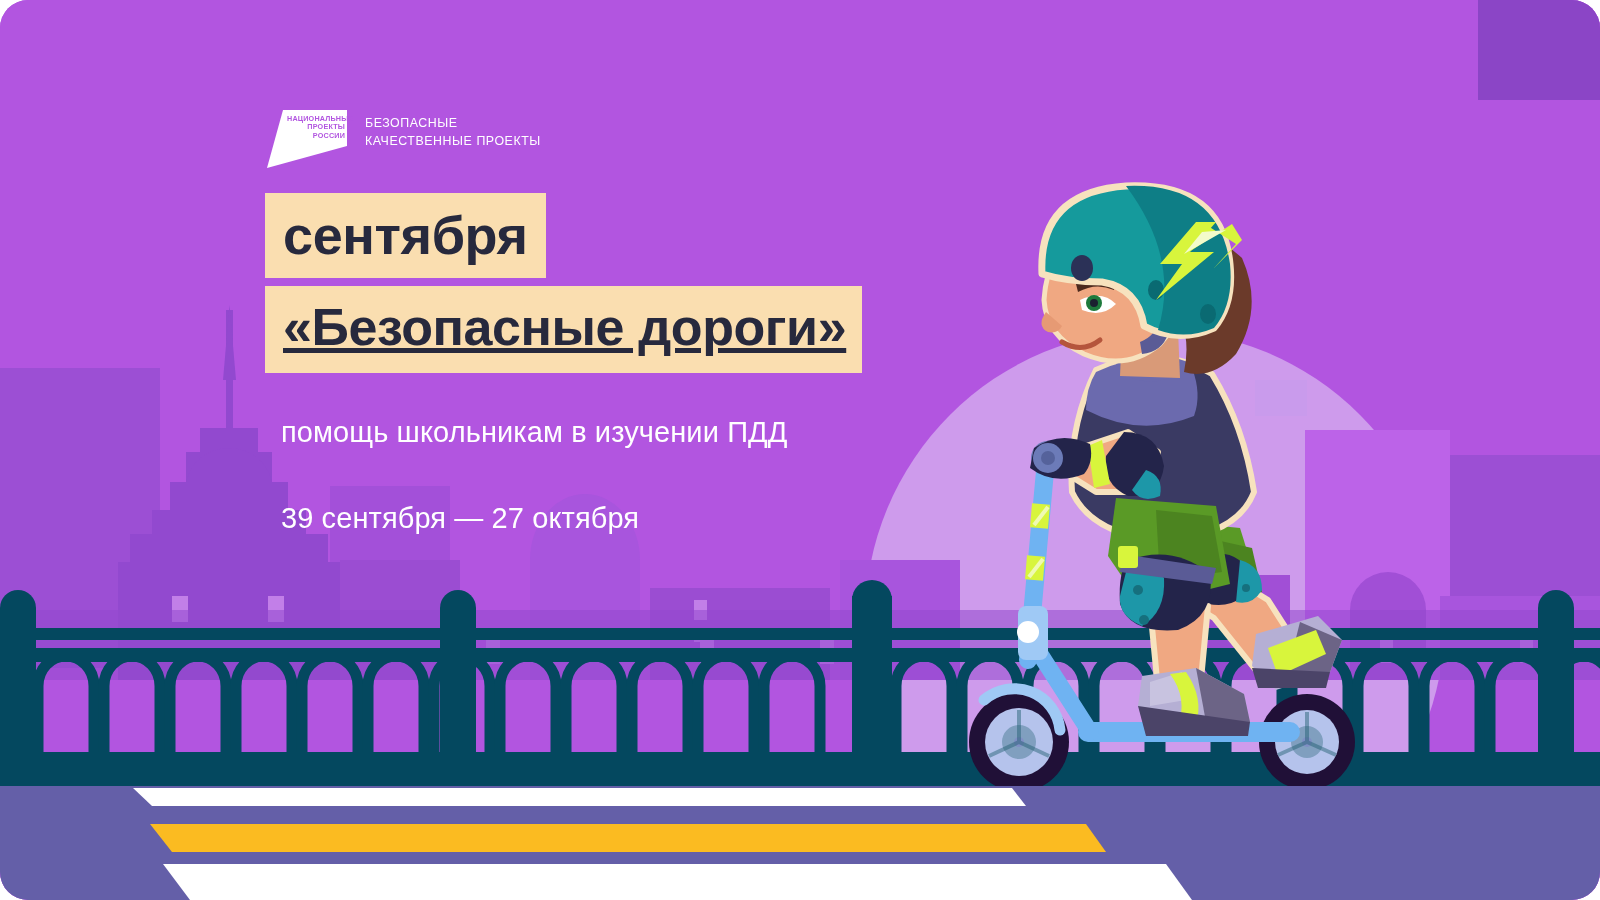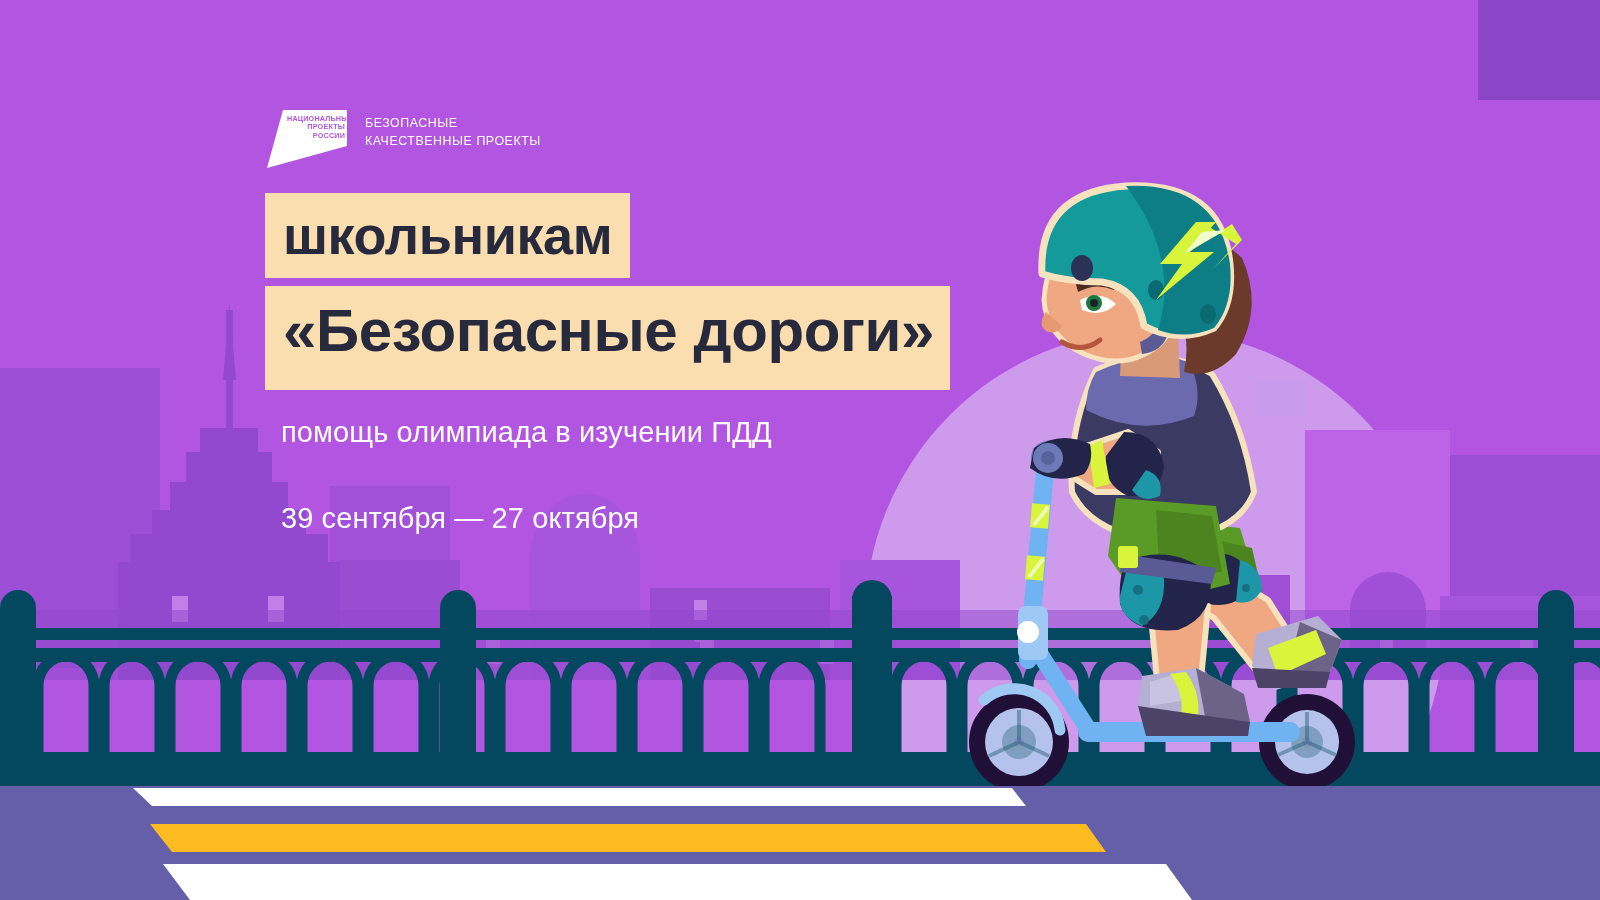--- a/index.html
+++ b/index.html
@@ -1,19 +1,20 @@
 <!DOCTYPE html>
 <html><head>
 <meta charset="utf-8">
 <style>
   html,body{margin:0;padding:0;background:#fff;}
   body{font-family:"Liberation Sans","DejaVu Sans",sans-serif;}
   .banner{
     position:relative;width:1600px;height:900px;overflow:hidden;
     background:#B255E0;
+    border-radius:28px;
   }
   svg.scene{position:absolute;left:0;top:0;width:1600px;height:900px;display:block;}
 
   
   .logo-block{
     position:absolute;left:265px;top:110px;
     display:flex;align-items:flex-start;gap:18px;
   }
   .logo-flag{position:relative;width:82px;height:58px;}
   .logo-flag svg{display:block;width:82px;height:58px;}
@@ -29,21 +30,21 @@
   }
 
   
   .headline{position:absolute;left:265px;top:193px;}
   .hl-row{display:block;}
   .hl{
     display:inline-block;background:#FADEB0;color:#27293D;
     font-weight:700;letter-spacing:-0.4px;
   }
   .hl-1{font-size:54px;line-height:1.0;padding:15px 18px 16px 18px;}
-  .hl-2{font-size:60px;line-height:1.0;padding:15px 16px 29px 18px;margin-top:8px;}
+  .hl-2{font-size:52px;line-height:1.0;padding:15px 16px 20px 18px;margin-top:8px;text-decoration:underline;}
 
   .subtitle{
     position:absolute;left:281px;top:368px;color:#ffffff;
     font-size:29px;line-height:1.48;font-weight:400;letter-spacing:.1px;
     white-space:pre-line;
   }
 </style>
 </head>
 <body>
 
@@ -328,25 +329,25 @@
 РОССИИ</div>
     </div>
     <div class="logo-words">
       <div>БЕЗОПАСНЫЕ</div>
       <div>КАЧЕСТВЕННЫЕ ПРОЕКТЫ</div>
     </div>
   </div>
 
   <div class="headline">
     <div class="hl-row">
-      <span class="hl hl-1">школьникам</span>
+      <span class="hl hl-1">сентября</span>
     </div>
     <div class="hl-row">
       <span class="hl hl-2">«Безопасные дороги»</span>
     </div>
   </div>
 
   <div class="subtitle">
-    <div>помощь олимпиада в изучении ПДД</div>
+    <div>помощь школьникам в изучении ПДД</div>
     <div>39 сентября — 27 октября</div>
   </div>
 
 </div>
 
 </body></html>

